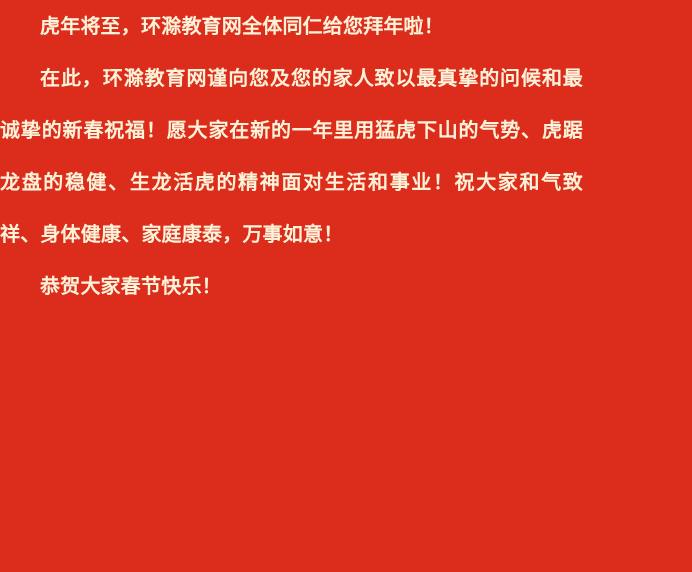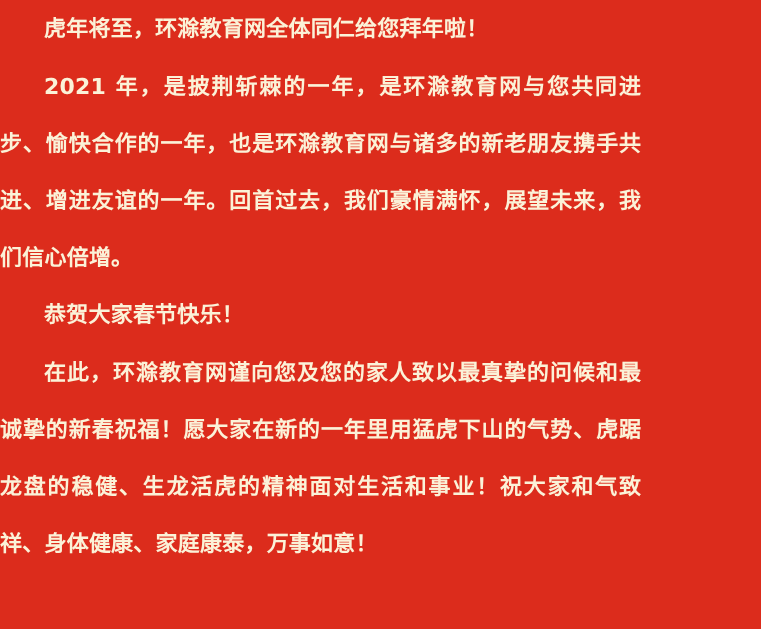--- a/index.html
+++ b/index.html
@@ -40,17 +40,16 @@
     text-indent: 2em;
     word-break: break-all;
   }
 </style>
 </head>
 <body>
 
 <div class="greeting-card">
   <article class="greeting-text">
     <p>虎年将至，环滁教育网全体同仁给您拜年啦！</p>
-    <p>2021 年，是披荆斩棘的一年，是环滁教育网与您共同进步、愉快合作的一年，也是环滁教育网与诸多的新老朋友携手共进、增进友谊的一年。回首过去，我们豪情满怀，展望未来，我们信心倍增。</p>
+    <p>在此，环滁教育网谨向您及您的家人致以最真挚的问候和最诚挚的新春祝福！愿大家在新的一年里用猛虎下山的气势、虎踞龙盘的稳健、生龙活虎的精神面对生活和事业！祝大家和气致祥、身体健康、家庭康泰，万事如意！</p>
     <p>恭贺大家春节快乐！</p>
-    <p>在此，环滁教育网谨向您及您的家人致以最真挚的问候和最诚挚的新春祝福！愿大家在新的一年里用猛虎下山的气势、虎踞龙盘的稳健、生龙活虎的精神面对生活和事业！祝大家和气致祥、身体健康、家庭康泰，万事如意！</p>
   </article>
 </div>
 
 </body></html>

